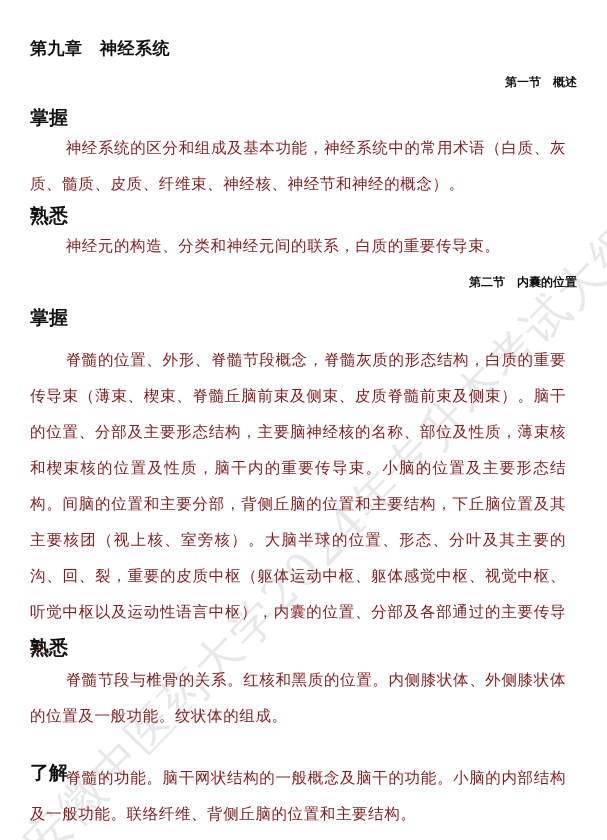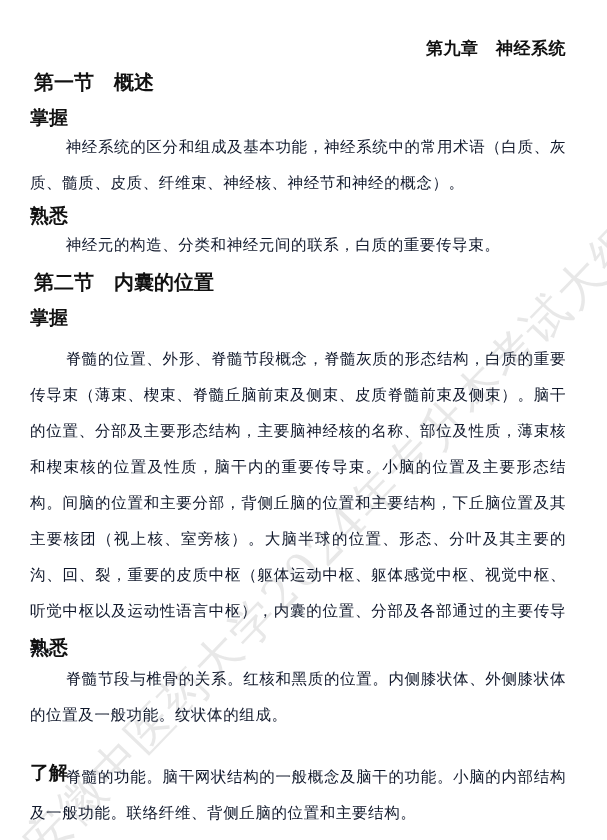--- a/index.html
+++ b/index.html
@@ -4,36 +4,35 @@
 <style>
   html, body { margin: 0; padding: 0; background: #ffffff; }
   body {
     width: 607px; height: 840px; position: relative; overflow: hidden;
     font-family: "DejaVu Sans", "Liberation Sans", sans-serif;
     color: #111111;
   }
   .page { position: absolute; left: 30px; top: 0; width: 536px; }
   .chapter-title {
     position: absolute; left: 0; width: 536px; top: 36px;
-    text-align: right; font-weight: bold; font-size: 17px; line-height: 24px;
+    text-align: left; font-weight: bold; font-size: 17px; line-height: 24px;
     letter-spacing: 0.5px;
   }
   .section-title {
-    position: absolute; left: 4px; width: 536px;
-    text-align: left; font-weight: bold; font-size: 20px; line-height: 24px;
+    position: absolute; left: 11px; width: 536px;
+    text-align: right; font-weight: bold; font-size: 12px; line-height: 24px;
   }
   .level {
     position: absolute; left: 0; font-weight: bold; font-size: 19px; line-height: 24px;
   }
   .para {
     position: absolute; left: 0; width: 536px;
     font-size: 15.5px; line-height: 36px; text-indent: 2.3em;
     text-align: justify; letter-spacing: 0.6px;
-    color: #0f172a;
-    font-family: Liberation Mono, monospace;
+    color: #7f1d1d;
   }
   .wm-wrap { position: absolute; left: 0; top: 0; width: 607px; height: 840px; overflow: hidden; }
   .wm-inner {
     position: absolute; left: 10px; top: 830px;
     transform: rotate(-46deg); transform-origin: left top;
     font-family: "DejaVu Serif", "Liberation Serif", serif;
     font-size: 46px; color: rgba(140,140,140,0.2); white-space: nowrap;
     letter-spacing: 3px;
   }
 </style>

